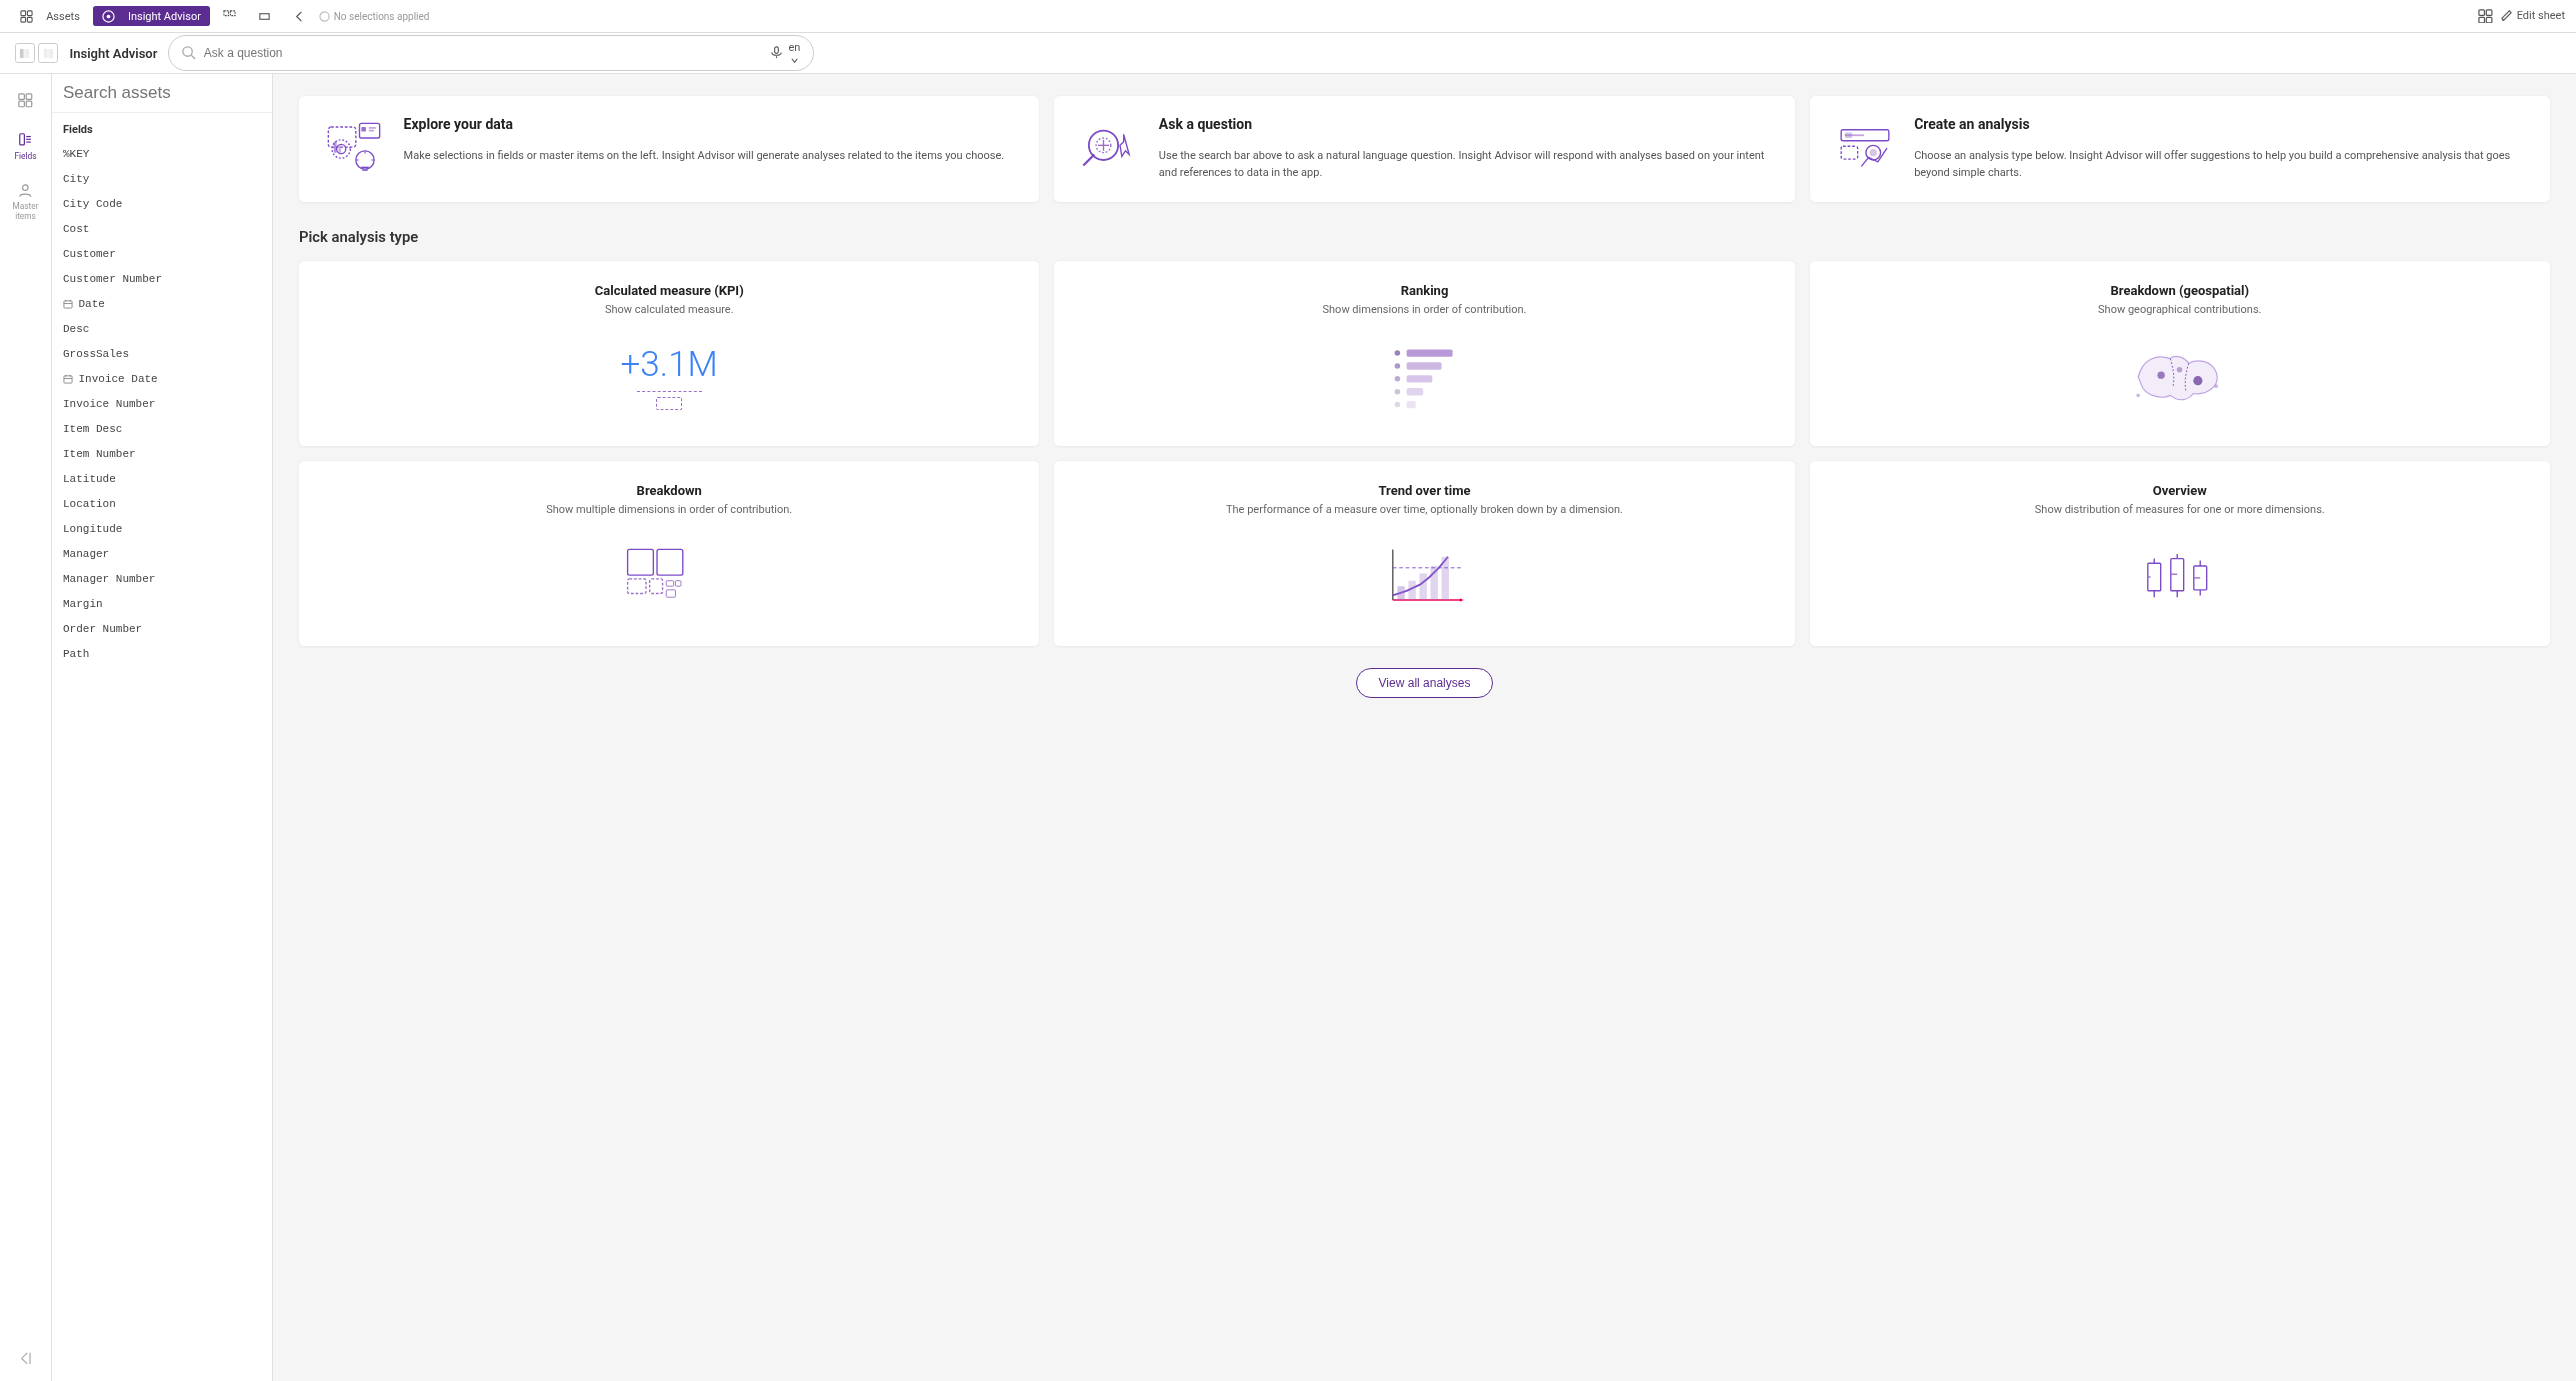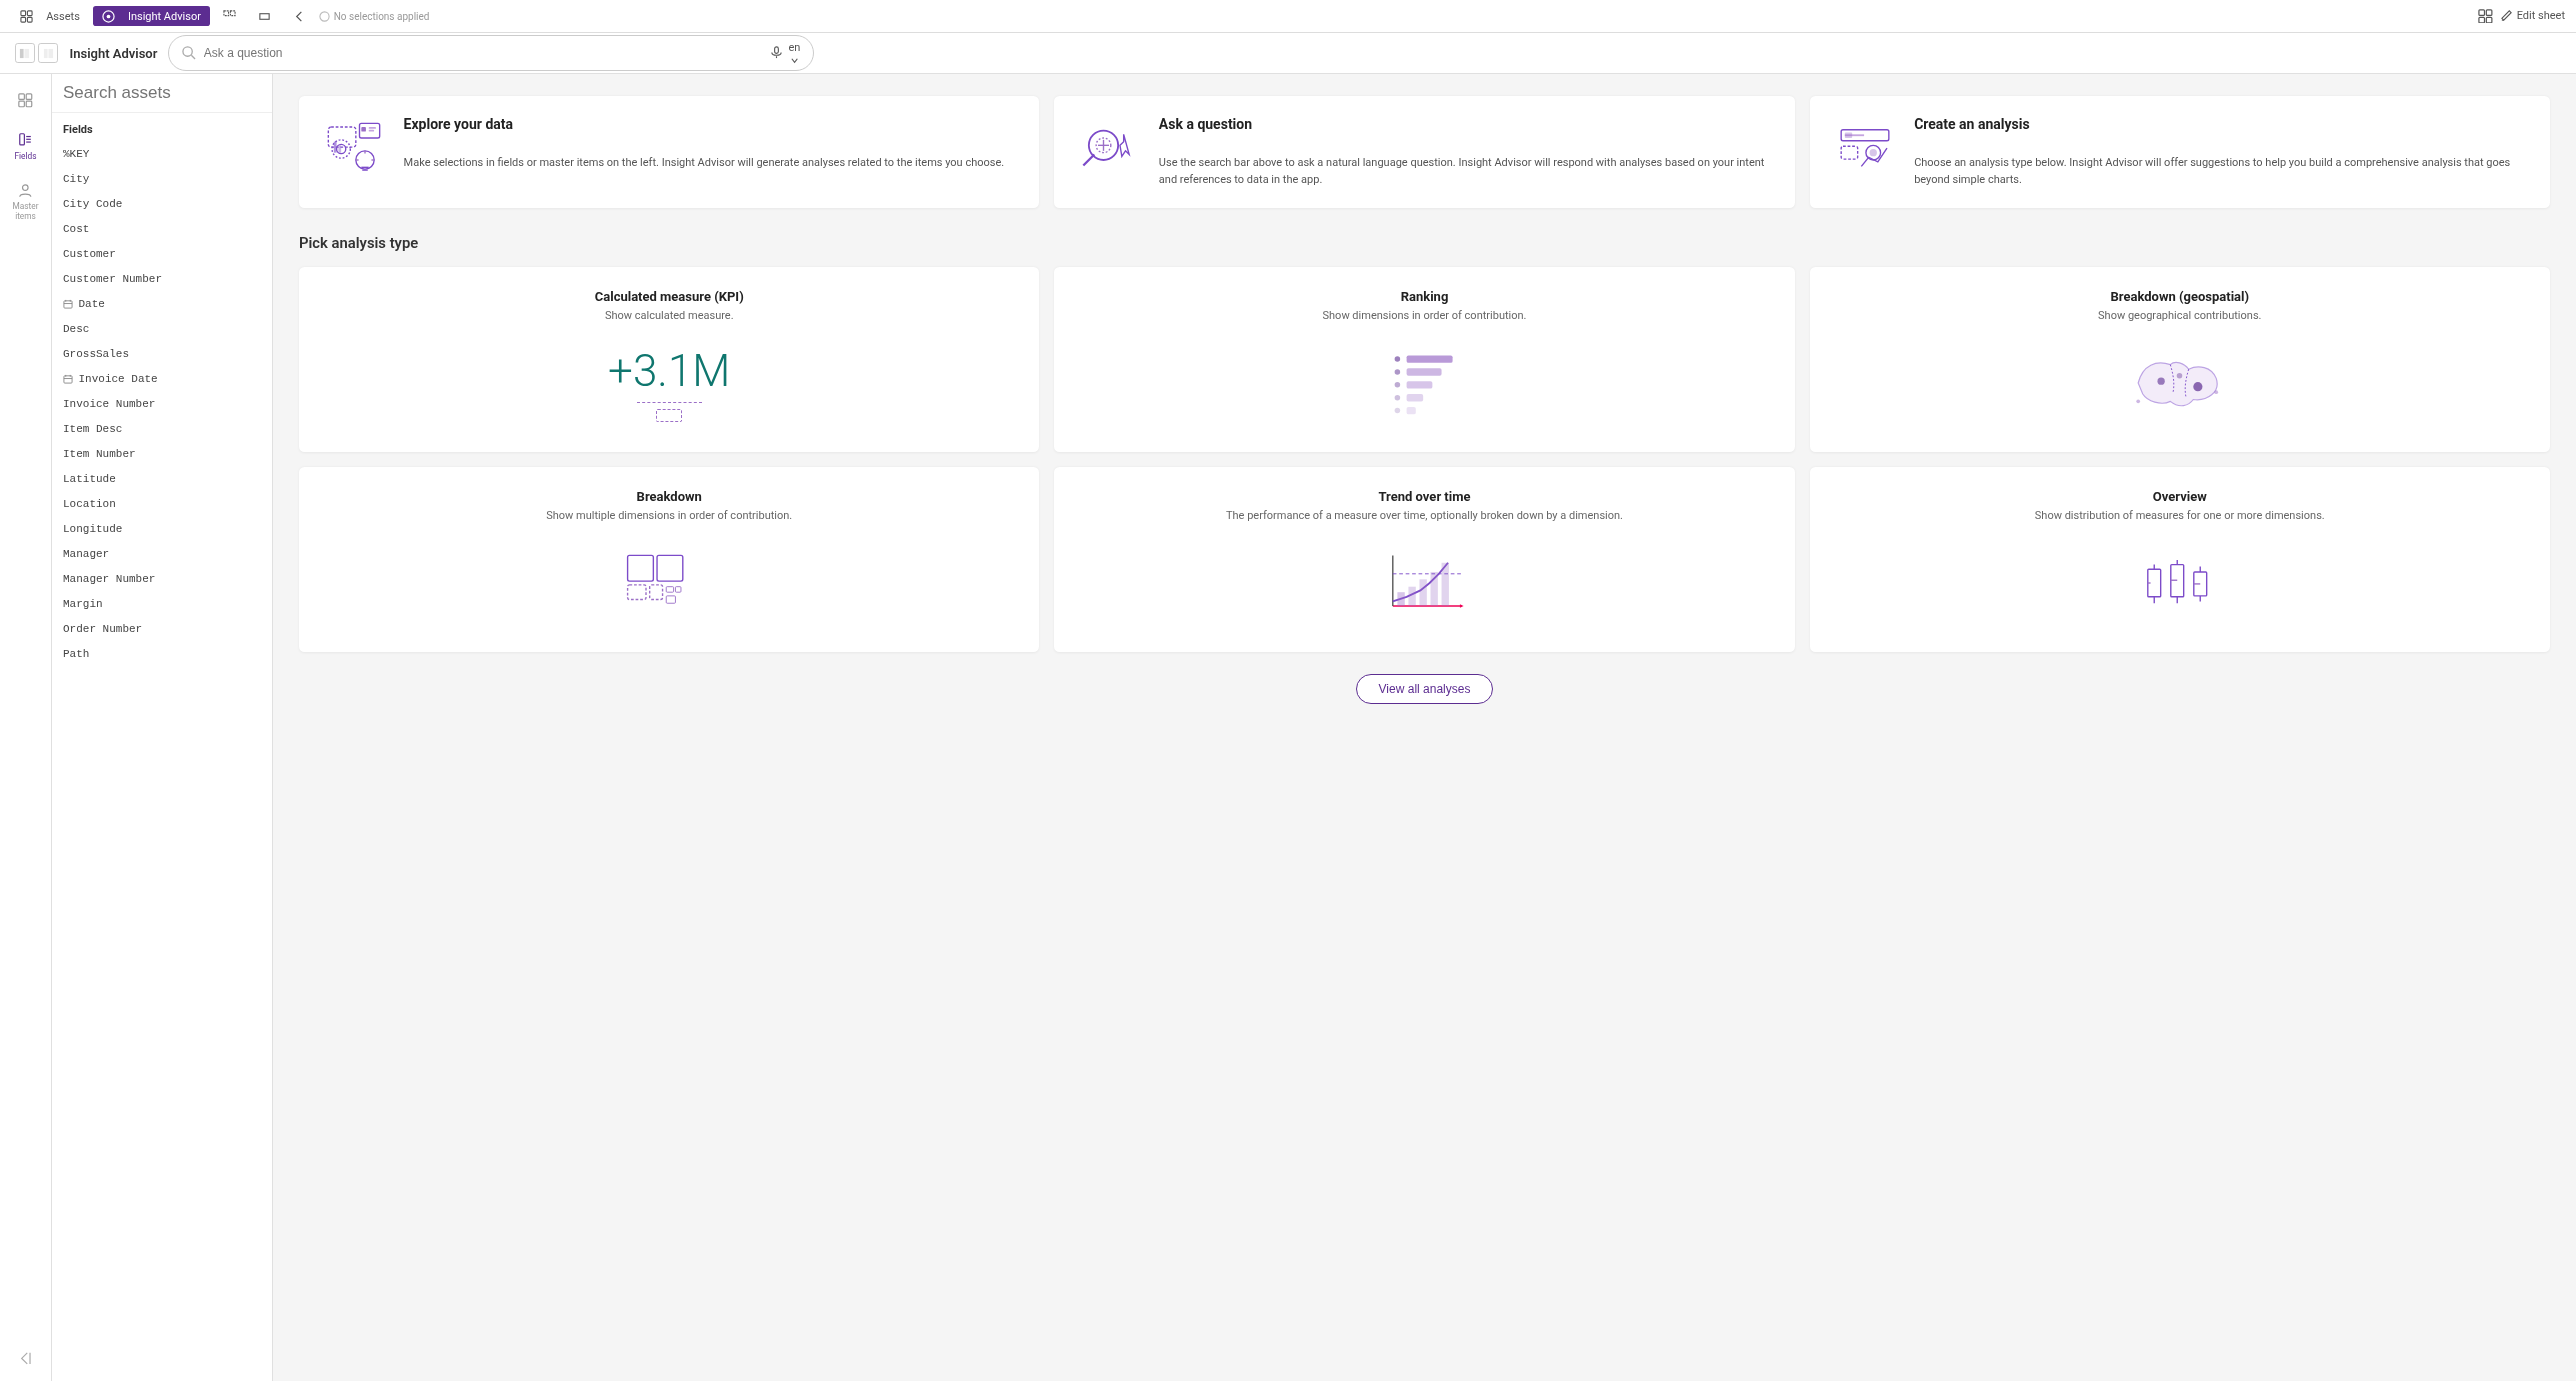--- a/index.html
+++ b/index.html
@@ -157,21 +157,21 @@
       box-shadow: 0 0.9px 2.8px rgba(0,0,0,0.06);
     }
     .info-card-icon {
       width: 66px;
       height: 66px;
       flex-shrink: 0;
       display: flex;
       align-items: center;
       justify-content: center;
     }
-    .info-card-text h3 { font-size: 14px; font-weight: 700; color: #222; margin-bottom: 23px; }
+    .info-card-text h3 { font-size: 14px; font-weight: 700; color: #222; margin-bottom: 16px; }
     .info-card-text p { font-size: 11px; color: #555; line-height: 1.5; }
 
     
     .section-title {
       font-size: 14.8px; font-weight: 600; color: #333;
       margin-bottom: 14.8px;
     }
 
     
     .analysis-grid {
@@ -508,21 +508,21 @@
 
     <div class="section-title">Pick analysis type</div>
 
     <div class="analysis-grid">
 
       <div class="analysis-card">
         <h4>Calculated measure (KPI)</h4>
         <p>Show calculated measure.</p>
         <div class="analysis-card-visual">
           <div style="text-align:center;">
-            <div style="font-size:44px;font-weight:300;color:#0f766e;">+3.1M</div>
+            <div style="font-size:35px;font-weight:300;color:#3b82f6;">+3.1M</div>
             <div style="border-bottom:1.8px dashed #9b6fc7;width:65px;margin:5.5px auto;"></div>
             <div style="width:26px;height:13px;border:1.8px dashed #9b6fc7;margin:0 auto;border-radius:1.8px;"></div>
           </div>
         </div>
       </div>
 
       <div class="analysis-card">
         <h4>Ranking</h4>
         <p>Show dimensions in order of contribution.</p>
         <div class="analysis-card-visual">

